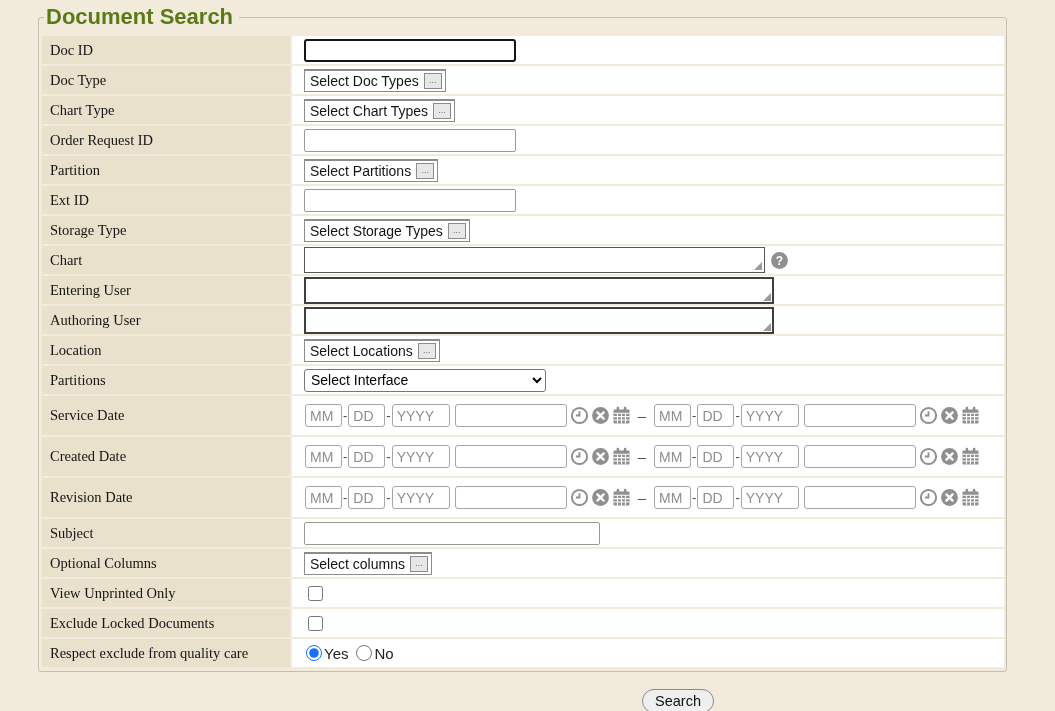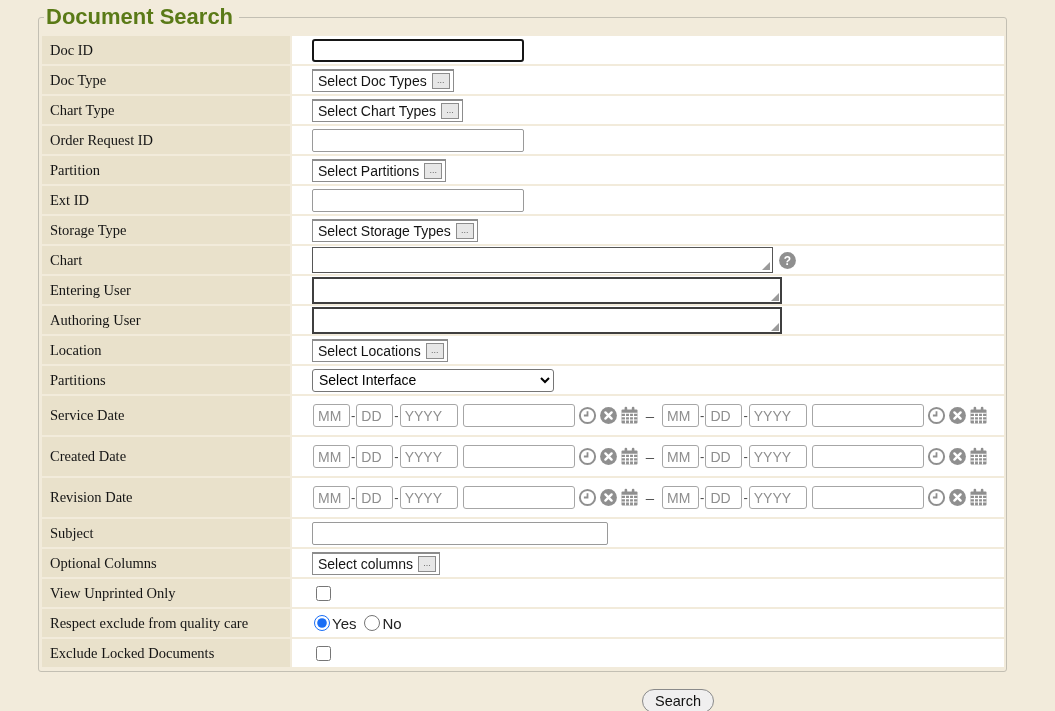--- a/index.html
+++ b/index.html
@@ -23,21 +23,21 @@
   .row { display:flex; margin-bottom:2px; }
   .cell-label {
     width:248px; flex:0 0 248px; background:#e9e1cb;
     display:flex; align-items:center;
     padding-left:8px; box-sizing:border-box;
     margin-right:2px; font-size:14.5px; min-height:28px;font-family:Liberation Serif, serif;
   }
   .cell-value {
     flex:1; background:#ffffff;
     display:flex; align-items:center;
-    padding-left:20px; box-sizing:border-box; min-height:28px;
+    padding-left:12px; box-sizing:border-box; min-height:28px;
   }
   input, textarea, select, button { font-family:"Liberation Sans", sans-serif; }
   .ti {
     box-sizing:border-box; width:212px; height:23px;
     border:1px solid #9a9a9a; border-radius:2px;
     padding:1px 4px; font-size:14px;
   }
   .ti-focused { border:2px solid #161616; border-radius:3px; }
   .ti-wide { width:296px; }
   .selectbox {
@@ -403,38 +403,38 @@
             </span>
           </div>
         </div>
         <div class="row">
           <div class="cell-label">View Unprinted Only</div>
           <div class="cell-value">
             <input class="cb" type="checkbox" style="">
           </div>
         </div>
         <div class="row">
+          <div class="cell-label">Exclude Locked Documents</div>
+          <div class="cell-value">
+            <input class="cb" type="checkbox" style="">
+          </div>
+        </div>
+        <div class="row">
           <div class="cell-label">Respect exclude from quality care</div>
           <div class="cell-value">
             <span class="radio-wrap">
               <label>
                 <input type="radio" name="respect-exclude-quality-care" checked="" style="">
                 <span>Yes</span>
               </label>
               <label>
                 <input type="radio" name="respect-exclude-quality-care" style="">
                 <span>No</span>
               </label>
             </span>
           </div>
         </div>
-        <div class="row">
-          <div class="cell-label">Exclude Locked Documents</div>
-          <div class="cell-value">
-            <input class="cb" type="checkbox" style="">
-          </div>
-        </div>
       </div>
   </fieldset>
   <div class="btn-row">
     <button class="search-btn">Search</button>
   </div>
 </div>
 
 </body></html>

